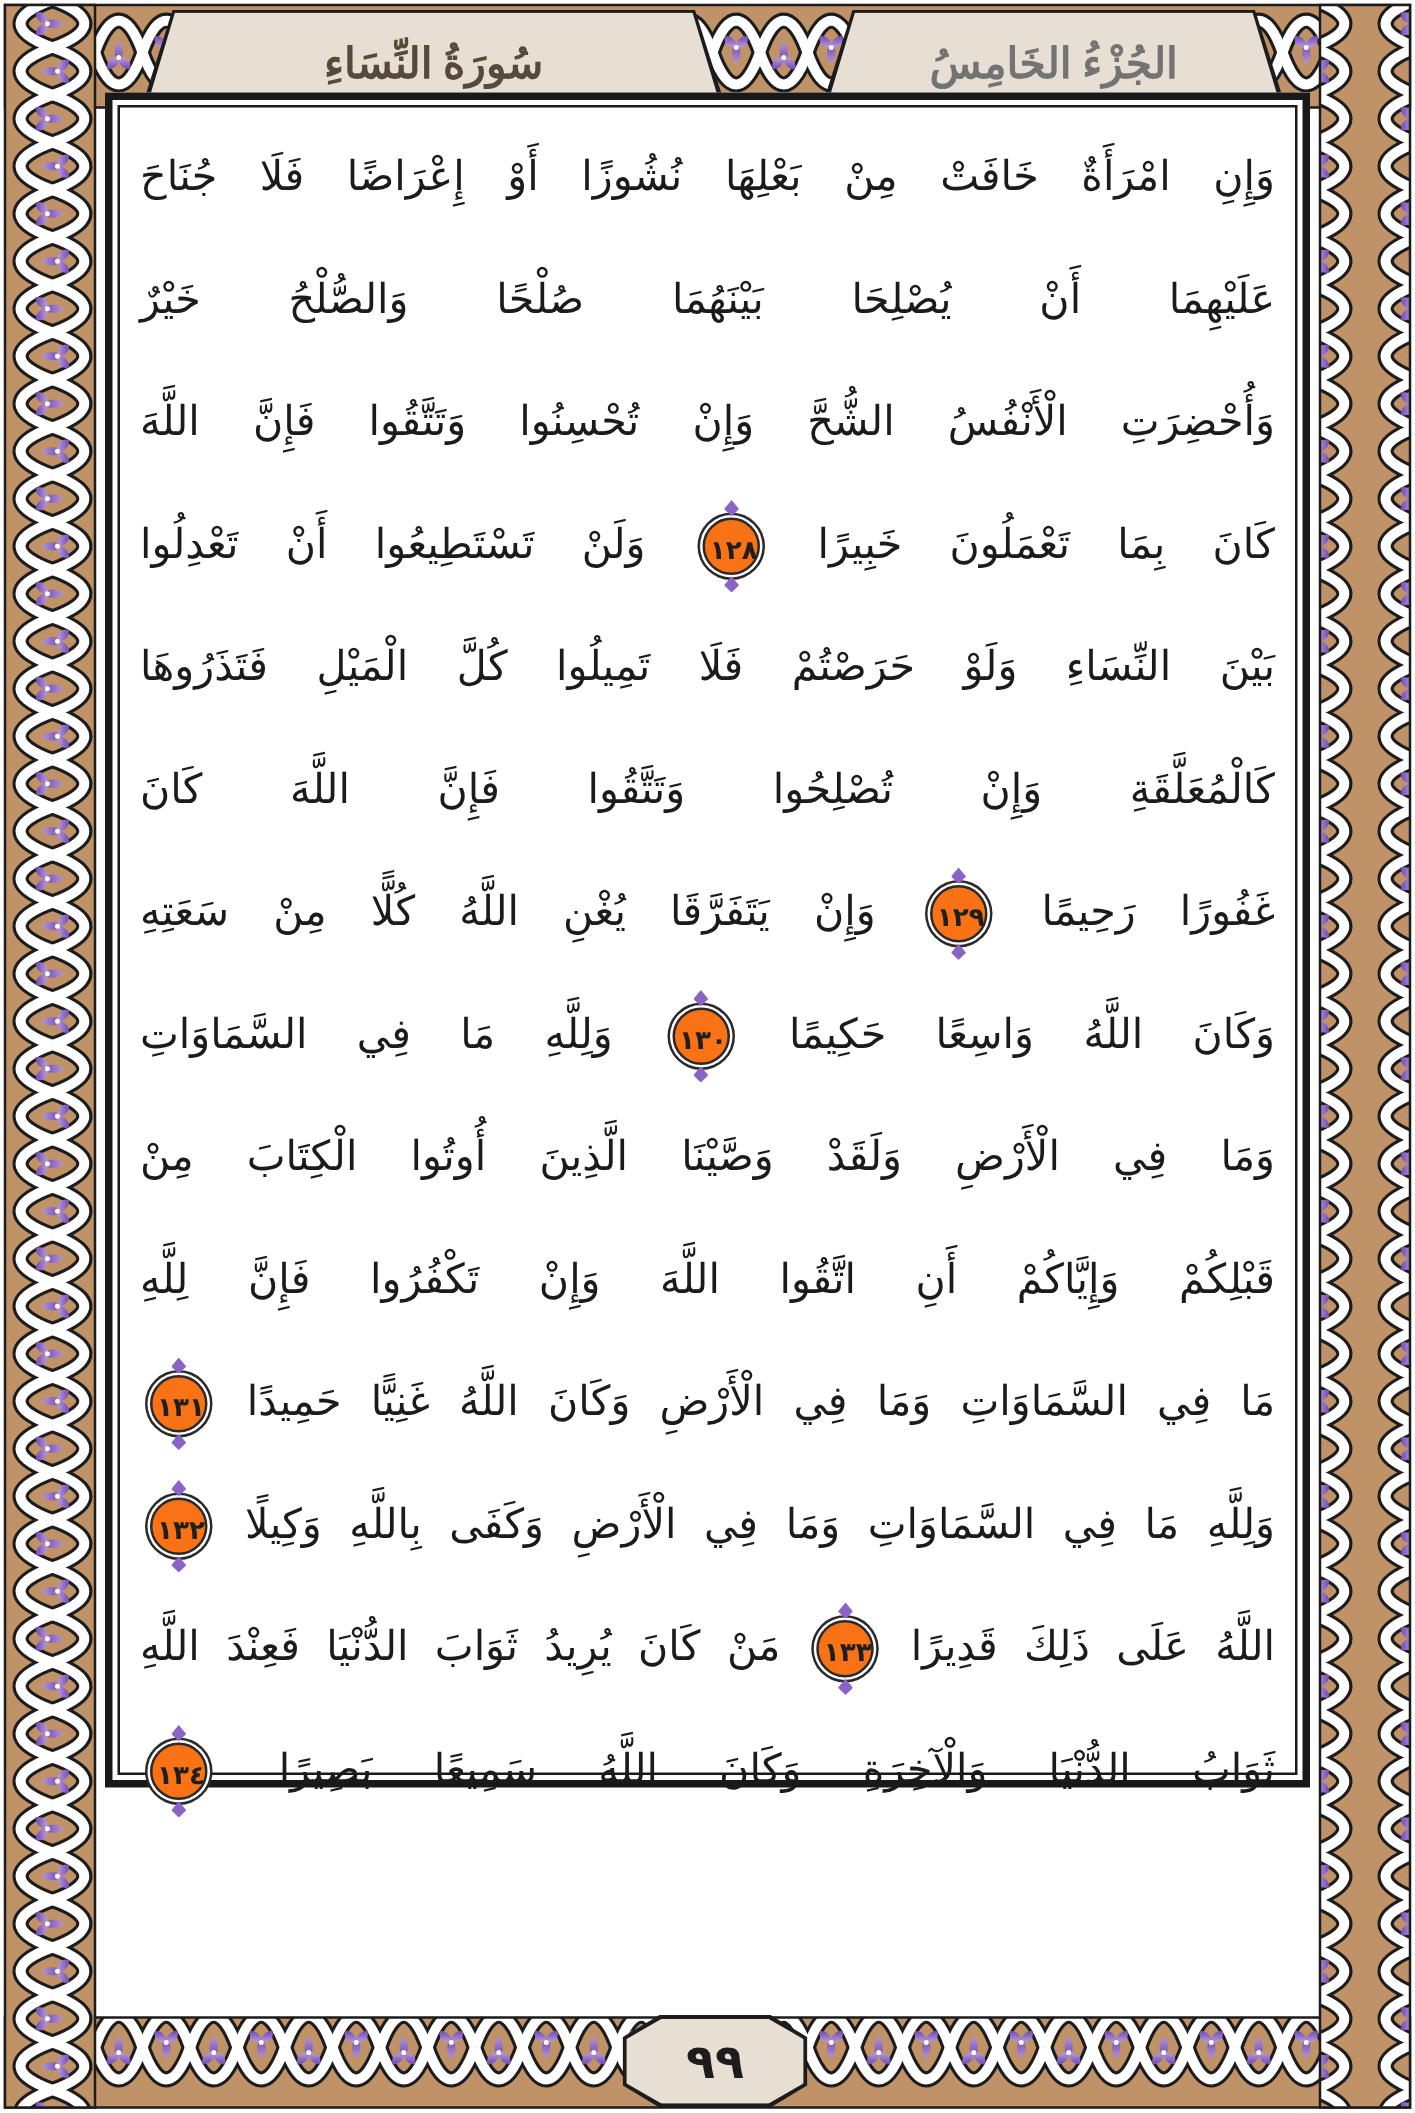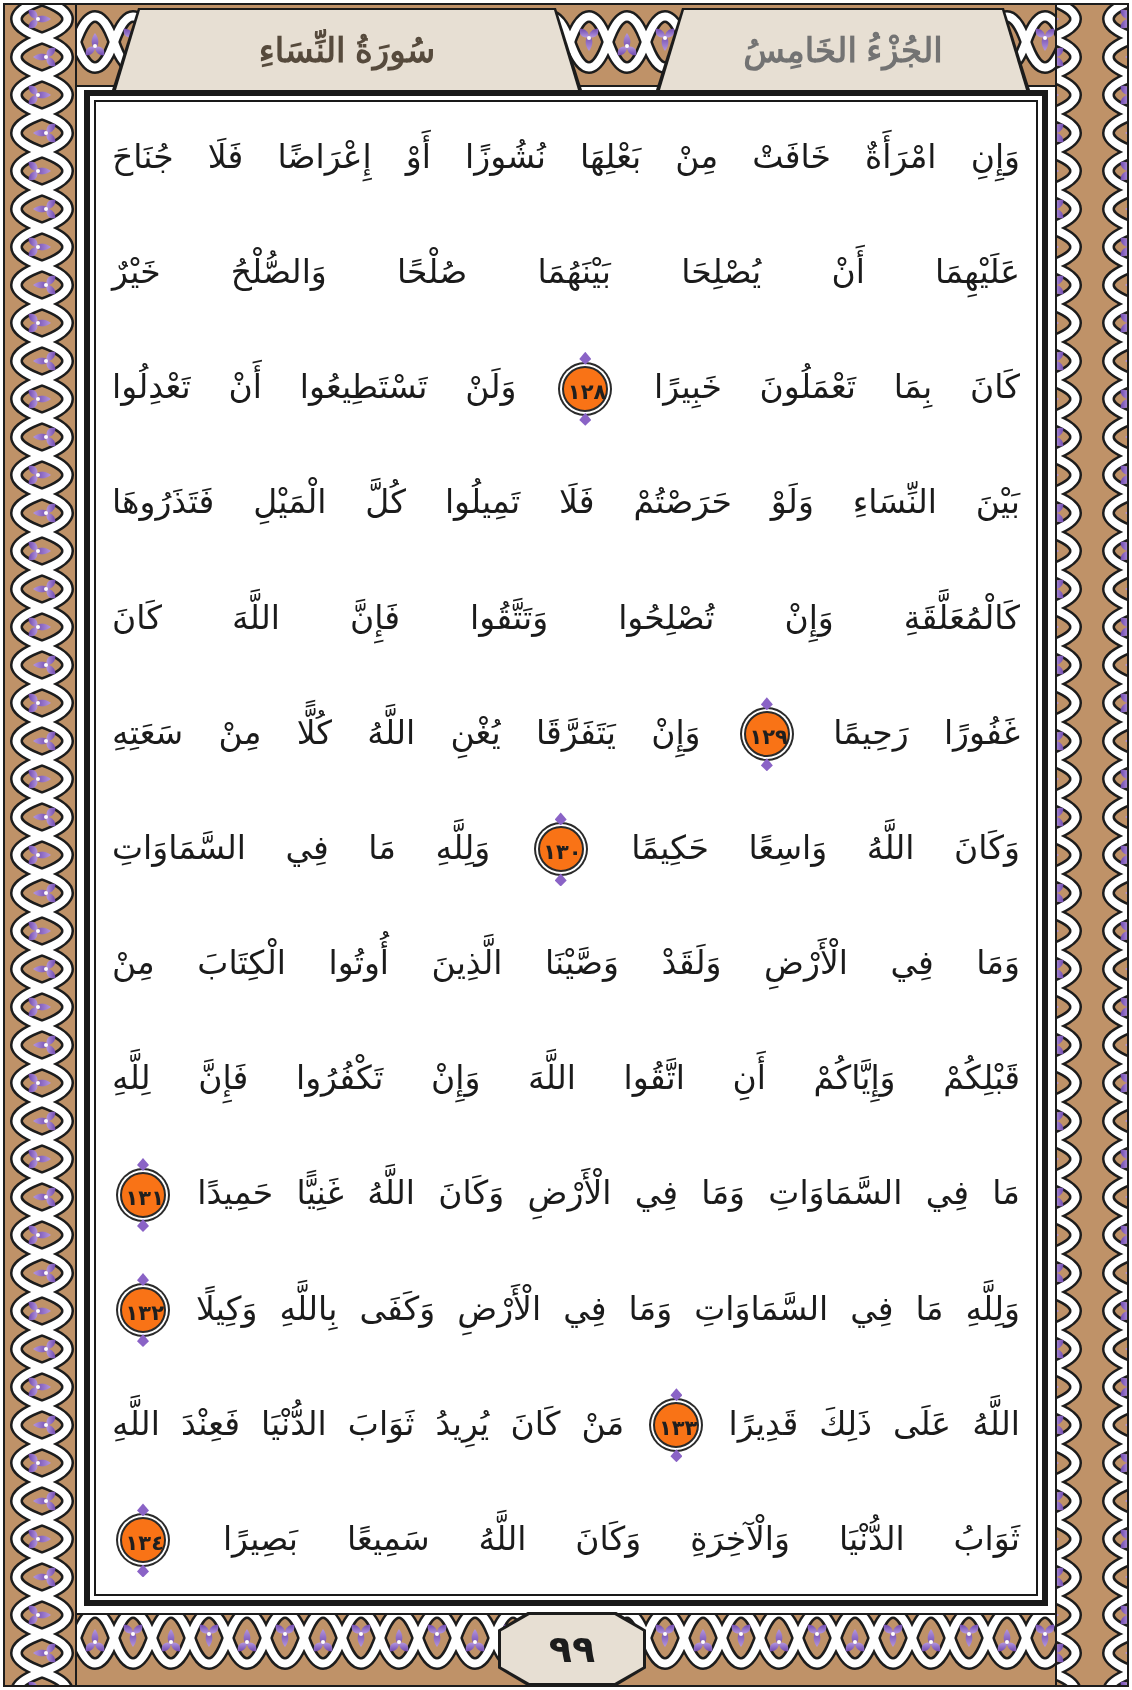--- a/index.html
+++ b/index.html
@@ -18,28 +18,28 @@
   }
   .cartouche .shape-inner {
     position:absolute; inset:2px 4px 0 4px; background:#e7dfd3;
     clip-path:polygon(24px 0, calc(100% - 24px) 0, 100% 100%, 0 100%);
     display:flex; align-items:center; justify-content:center;
   }
   .cartouche-surah { left:112px; width:470px; }
   .cartouche-juz   { left:656px; width:374px; }
   .header-title {
     font-size:34px; font-weight:bold; direction:rtl;
-    font-family:Liberation Sans, sans-serif;
+    font-family:Liberation Serif, serif;
   }
   .surah-title { color:#564a3c; }
   .juz-title   { color:#737373; }
 
   
   .text-frame {
-    position:absolute; left:84px; top:90px; width:964px; height:1516px;
+    position:absolute; left:84px; top:74px; width:964px; height:1356px;
     background:#ffffff; border:6px solid #191919;
   }
   .text-frame-inner {
     position:absolute; inset:4px; border:2px solid #191919;
     padding:6px 16px; display:flex;
   }
   .quran-lines {
     flex:1; display:flex; flex-direction:column; justify-content:space-between;
     direction:rtl;
   }
@@ -140,20 +140,21 @@
     <div class="shape-inner">
       <span class="header-title juz-title">الجُزْءُ الخَامِسُ</span>
     </div>
   </div>
 
   <div class="text-frame">
     <div class="text-frame-inner">
       <div class="quran-lines">
           <div class="quran-line"><span class="qtext">وَإِنِ امْرَأَةٌ خَافَتْ مِنْ بَعْلِهَا نُشُوزًا أَوْ إِعْرَاضًا فَلَا جُنَاحَ</span></div>
           <div class="quran-line"><span class="qtext">عَلَيْهِمَا أَنْ يُصْلِحَا بَيْنَهُمَا صُلْحًا وَالصُّلْحُ خَيْرٌ</span></div>
+          <div class="quran-line"><span class="qtext">وَأُحْضِرَتِ الْأَنْفُسُ الشُّحَّ وَإِنْ تُحْسِنُوا وَتَتَّقُوا فَإِنَّ اللَّهَ</span></div>
           <div class="quran-line"><span class="qtext">كَانَ بِمَا تَعْمَلُونَ خَبِيرًا</span> <span class="ayah-marker"><span class="ayah-num">١٢٨</span></span> <span class="qtext">وَلَنْ تَسْتَطِيعُوا أَنْ تَعْدِلُوا</span></div>
           <div class="quran-line"><span class="qtext">بَيْنَ النِّسَاءِ وَلَوْ حَرَصْتُمْ فَلَا تَمِيلُوا كُلَّ الْمَيْلِ فَتَذَرُوهَا</span></div>
           <div class="quran-line"><span class="qtext">كَالْمُعَلَّقَةِ وَإِنْ تُصْلِحُوا وَتَتَّقُوا فَإِنَّ اللَّهَ كَانَ</span></div>
           <div class="quran-line"><span class="qtext">غَفُورًا رَحِيمًا</span> <span class="ayah-marker"><span class="ayah-num">١٢٩</span></span> <span class="qtext">وَإِنْ يَتَفَرَّقَا يُغْنِ اللَّهُ كُلًّا مِنْ سَعَتِهِ</span></div>
           <div class="quran-line"><span class="qtext">وَكَانَ اللَّهُ وَاسِعًا حَكِيمًا</span> <span class="ayah-marker"><span class="ayah-num">١٣٠</span></span> <span class="qtext">وَلِلَّهِ مَا فِي السَّمَاوَاتِ</span></div>
           <div class="quran-line"><span class="qtext">وَمَا فِي الْأَرْضِ وَلَقَدْ وَصَّيْنَا الَّذِينَ أُوتُوا الْكِتَابَ مِنْ</span></div>
           <div class="quran-line"><span class="qtext">قَبْلِكُمْ وَإِيَّاكُمْ أَنِ اتَّقُوا اللَّهَ وَإِنْ تَكْفُرُوا فَإِنَّ لِلَّهِ</span></div>
           <div class="quran-line"><span class="qtext">مَا فِي السَّمَاوَاتِ وَمَا فِي الْأَرْضِ وَكَانَ اللَّهُ غَنِيًّا حَمِيدًا</span> <span class="ayah-marker"><span class="ayah-num">١٣١</span></span></div>
           <div class="quran-line"><span class="qtext">وَلِلَّهِ مَا فِي السَّمَاوَاتِ وَمَا فِي الْأَرْضِ وَكَفَى بِاللَّهِ وَكِيلًا</span> <span class="ayah-marker"><span class="ayah-num">١٣٢</span></span></div>
           <div class="quran-line"><span class="qtext">اللَّهُ عَلَى ذَلِكَ قَدِيرًا</span> <span class="ayah-marker"><span class="ayah-num">١٣٣</span></span> <span class="qtext">مَنْ كَانَ يُرِيدُ ثَوَابَ الدُّنْيَا فَعِنْدَ اللَّهِ</span></div>

